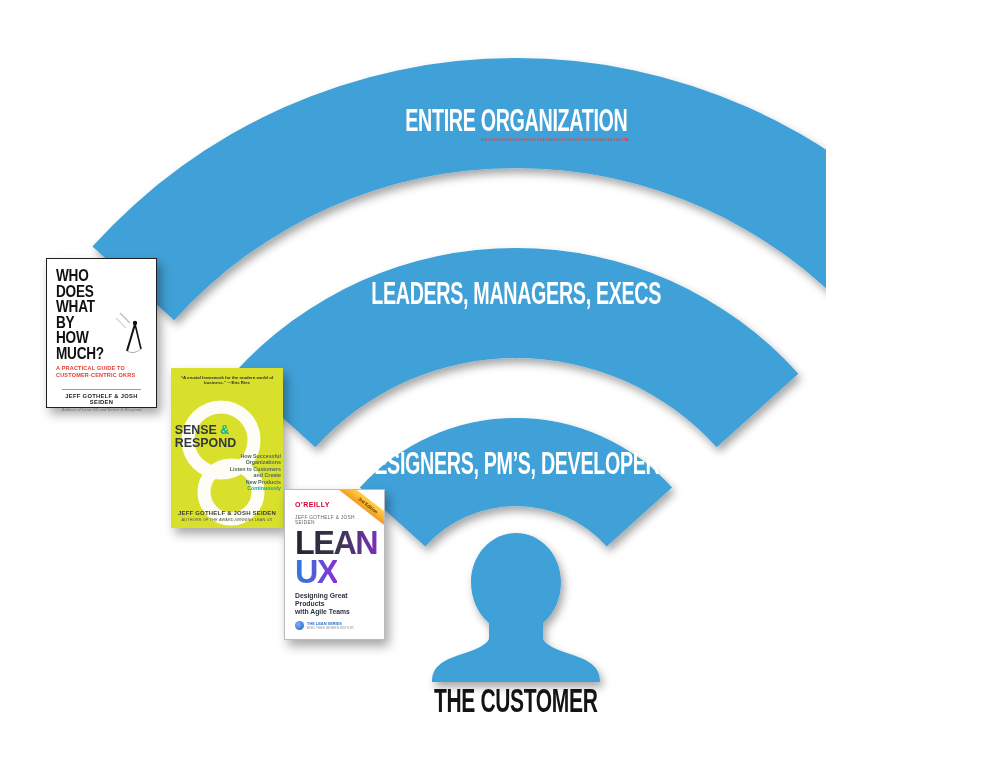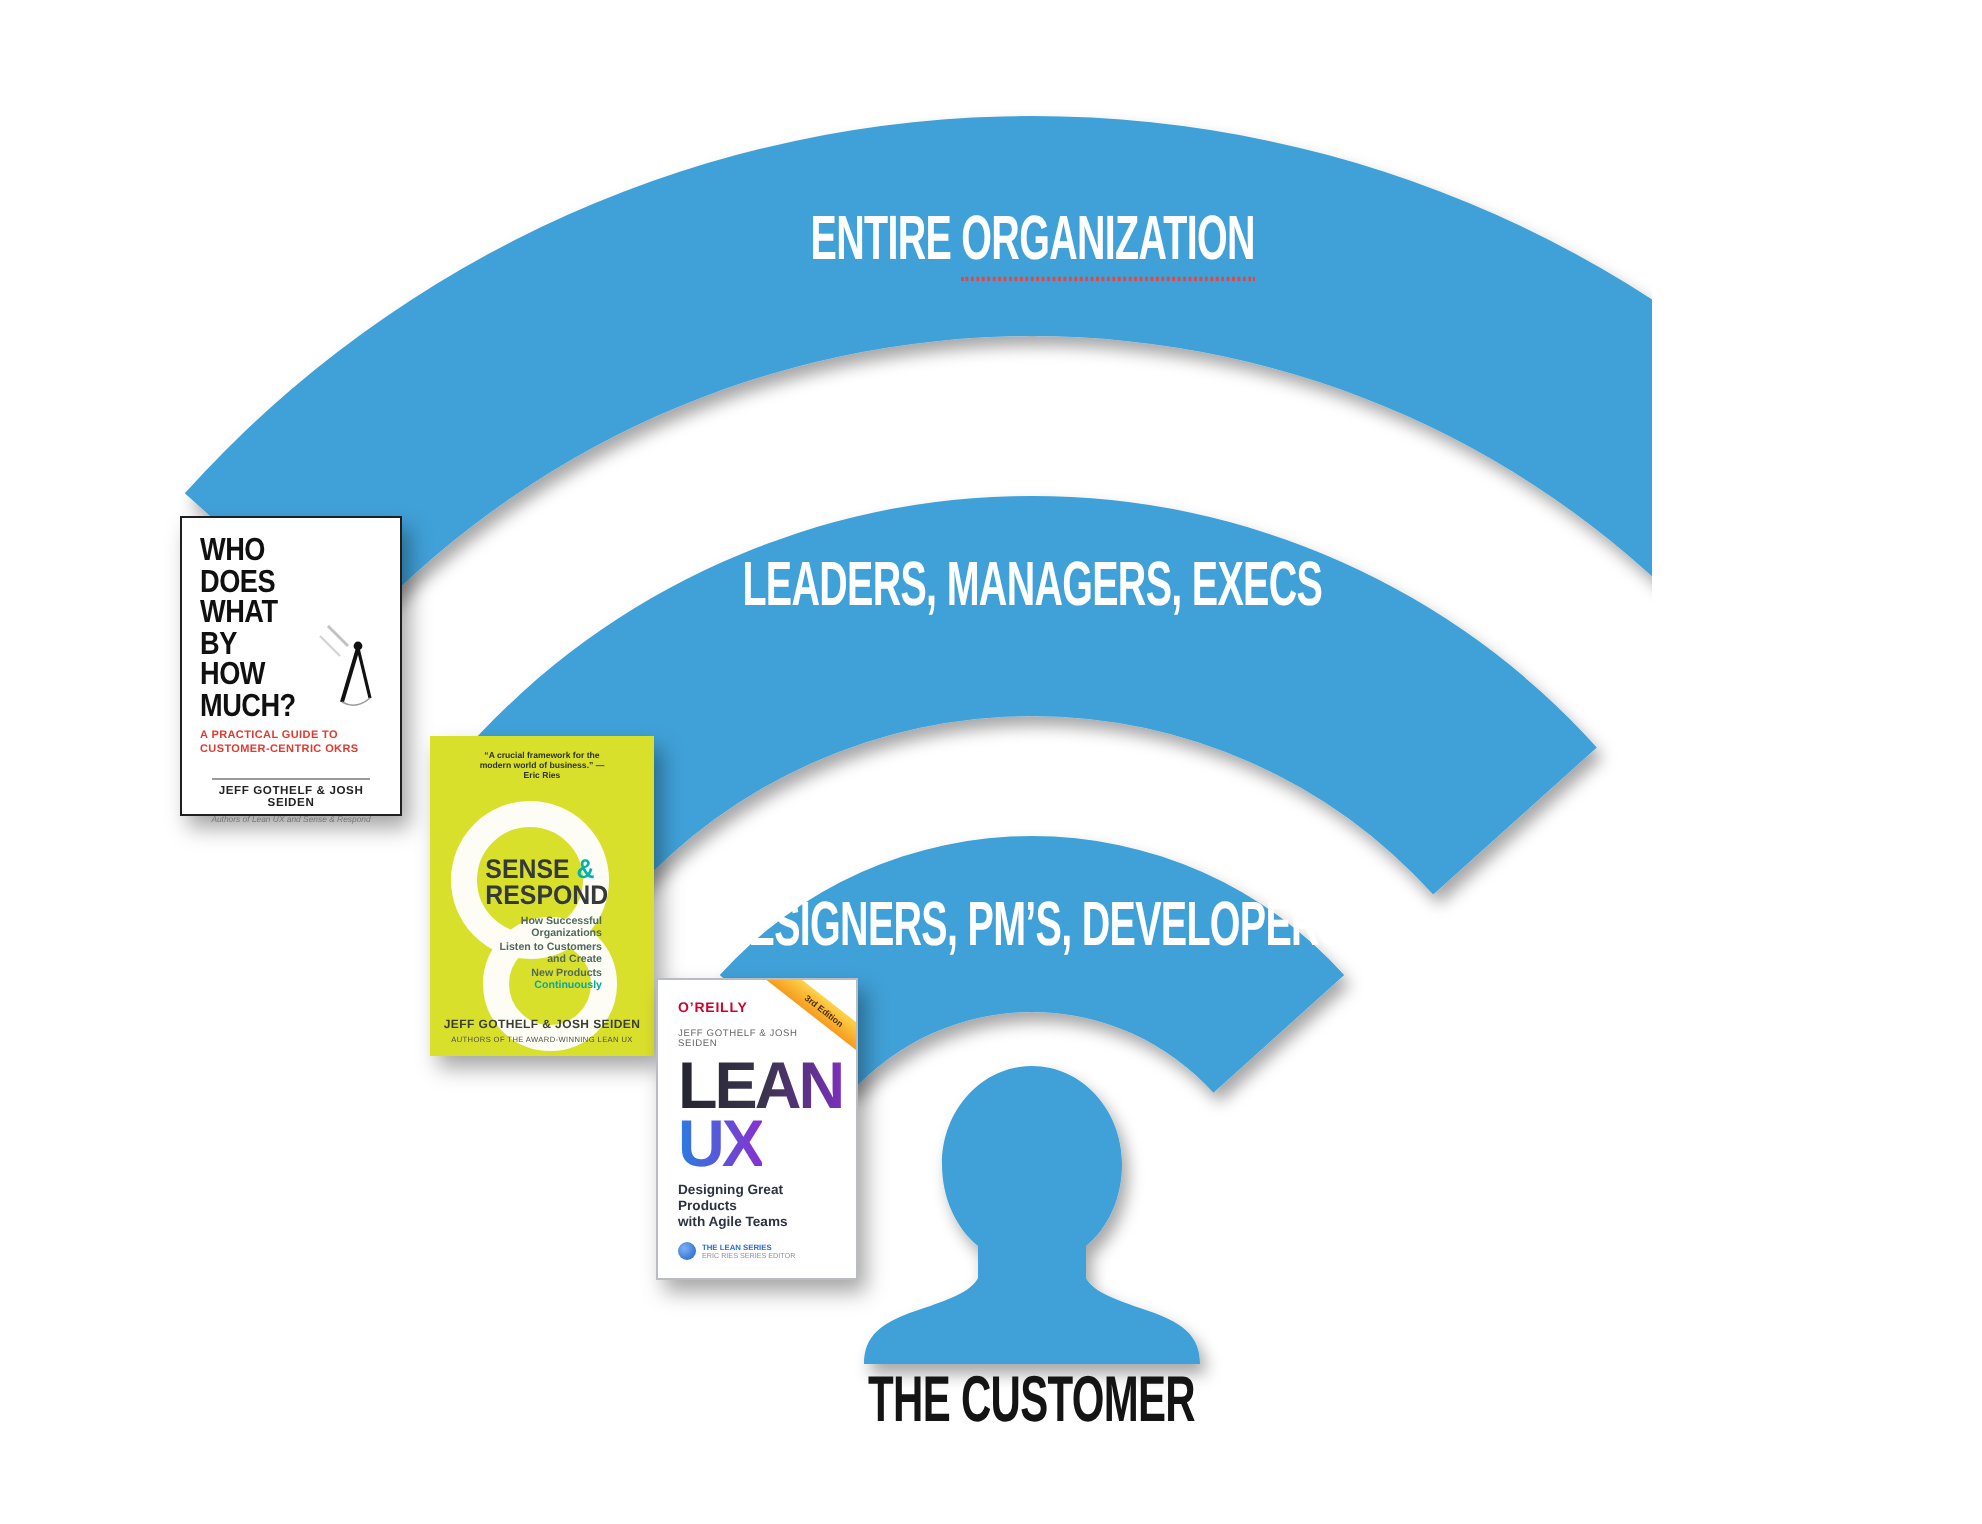--- a/index.html
+++ b/index.html
@@ -16,37 +16,37 @@
   #lbl-inner  { top:446px; }
   .squiggle { border-bottom:2px dotted #e8453c; padding-bottom:1px; }
   #lbl-customer { position:absolute; left:16px; top:684px; width:1000px; text-align:center;
                   font-weight:700; color:#141414; white-space:nowrap; }
   #lbl-customer .sc { display:inline-block; transform:scale(0.70,1.08); transform-origin:50% 50%;
                       font-size:30px; letter-spacing:-0.5px; line-height:34px; }
 
   svg.wifi { position:absolute; left:0; top:0; }
 
   
-  .book { position:absolute; box-shadow:4px 6px 10px rgba(0,0,0,0.35);margin-left:44px; }
+  .book { position:absolute; box-shadow:4px 6px 10px rgba(0,0,0,0.35); }
 
   
   #book1 { left:46px; top:258px; width:111px; height:150px; background:#fff;
            border:1px solid #1f1f1f; padding:9px 9px; }
   .b1-title { font-weight:700; color:#101010; font-size:16px; line-height:15.5px;
               letter-spacing:-0.3px; transform:scaleX(0.85); transform-origin:left top; }
   .b1-sub { margin-top:4px; font-size:5.5px; line-height:7px; font-weight:700;
             color:#e03a30; letter-spacing:0.2px; }
   .b1-rule { margin:10px auto 3px auto; width:86%; border-top:1px solid #9a9a9a; }
   .b1-authors { font-size:5.8px; font-weight:700; letter-spacing:0.3px; color:#222;
                 text-align:center; }
   .b1-note { font-size:4.2px; font-style:italic; color:#777; text-align:center; margin-top:2px; }
   .compass { position:absolute; right:8px; top:52px; }
 
   
-  #book2 { left:171px; top:368px; width:112px; height:160px; background:#d9e02c; padding:7px 24px; }
+  #book2 { left:171px; top:368px; width:112px; height:160px; background:#d9e02c; padding:7px 0; }
   .b2-ribbon { position:absolute; left:0; top:0; }
   .b2-quote { position:relative; font-size:4.3px; line-height:5px; font-weight:700;
               color:#2e3226; text-align:center; }
   .b2-title { position:relative; margin-top:38px; padding-left:4px; font-weight:700;
               font-size:13.5px; line-height:13px; color:#34393b;
               transform:scaleX(0.92); transform-origin:left top; }
   .b2-amp { color:#00b2a9; }
   .b2-tag { position:relative; margin-top:4px; text-align:right; padding-right:2px;
             font-size:5.3px; line-height:6.4px; font-weight:700; color:#50695f; }
   .b2-tag .hl { color:#0aa79e; }

